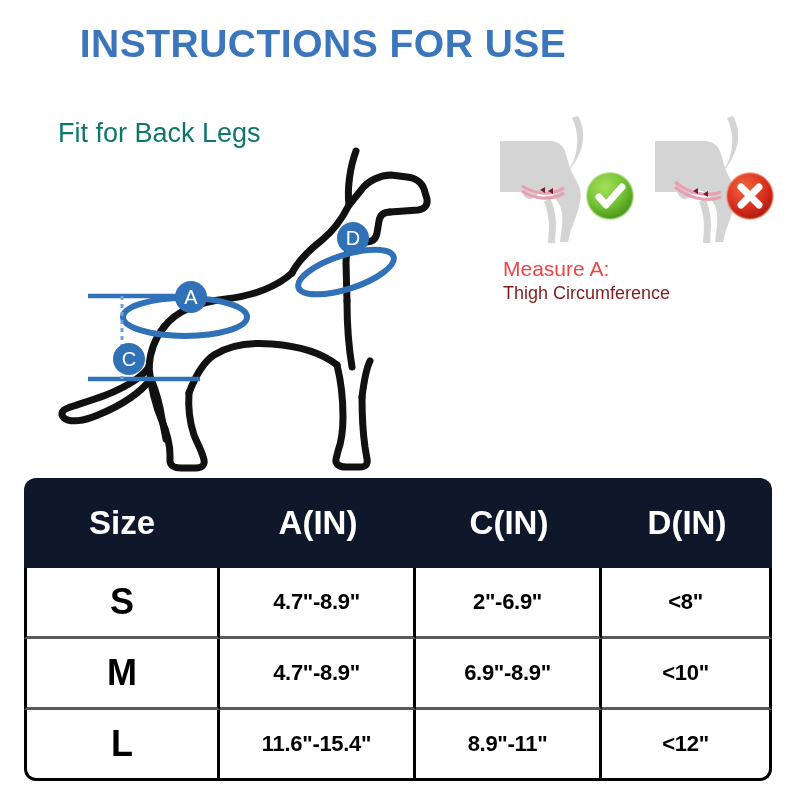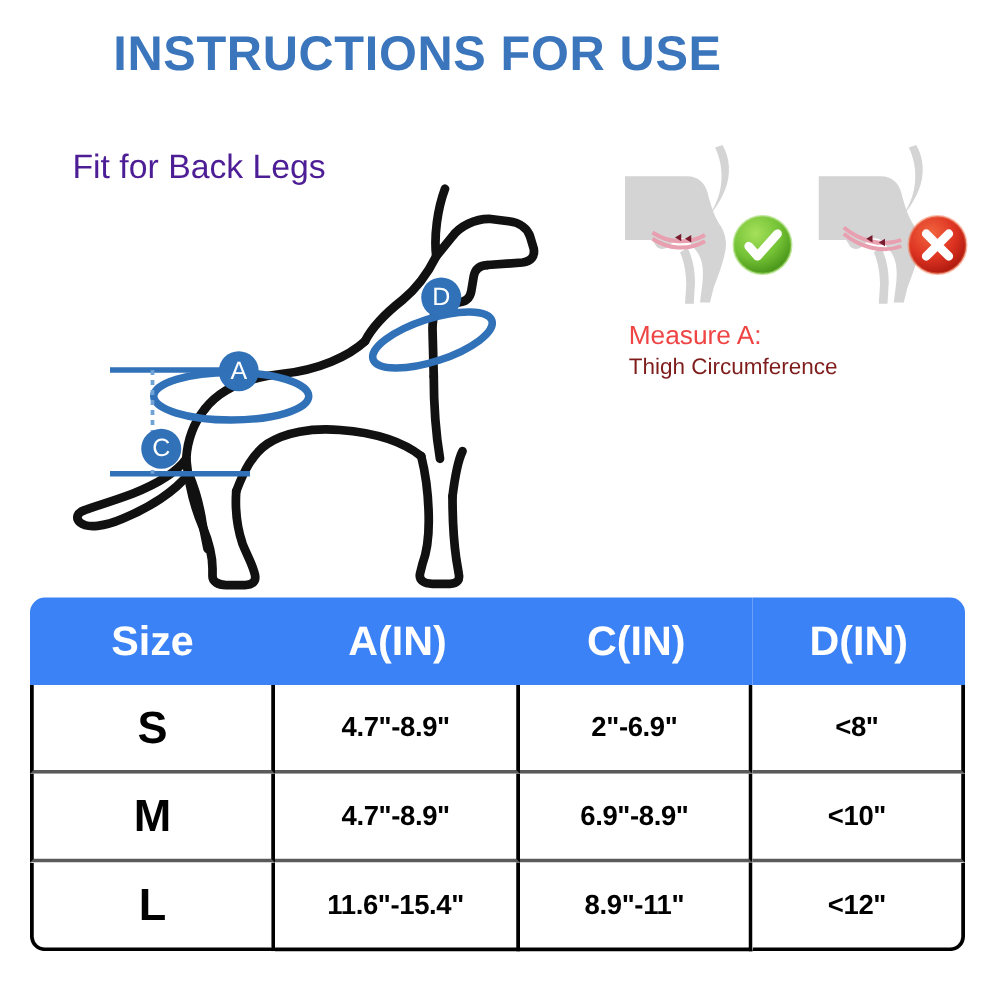--- a/index.html
+++ b/index.html
@@ -13,37 +13,37 @@
     position: relative;
     overflow: hidden;
     font-family: "Liberation Sans", sans-serif;
     -webkit-font-smoothing: antialiased;
   }
 
   
   #page-title {
     position: absolute;
     top: 22px;
-    left: 11px;
+    left: 0;
     width: 646px;
     text-align: center;
     font-size: 39px;
     font-weight: bold;
     letter-spacing: 0.5px;
     color: #3b76bd;
     font-family: "Liberation Sans", sans-serif;
   }
 
   
   #fit-heading {
     position: absolute;
     left: 58px;
     top: 118px;
     font-size: 27px;
-    color: #4c1d95;
+    color: #0f766e;
     font-family: "Liberation Sans", sans-serif;
     white-space: nowrap;
   }
   #dog-diagram {
     position: absolute;
     left: 50px;
     top: 105px;
     width: 440px;
     height: 370px;
   }
@@ -104,27 +104,27 @@
     border-collapse: separate;
     border-spacing: 0;
     table-layout: fixed;
   }
   #size-table th, #size-table td {
     text-align: center;
     vertical-align: middle;
     font-family: "Liberation Sans", sans-serif;
   }
   #size-table thead th {
-    background: #3b82f6;
+    background: #0f172a;
     color: #ffffff;
     font-size: 33px;
     font-weight: bold;
     height: 62px;
     border: none;
-    padding: 4px;
+    padding: 14px;
   }
   #size-table thead th:first-child { border-top-left-radius: 12px; }
   #size-table thead th:last-child  { border-top-right-radius: 12px; }
 
   #size-table tbody td {
     height: 68px;
     background: #ffffff;
     border-right: 3px solid #000000;
     border-bottom: 3px solid #5a5a5a;
     padding: 0;

